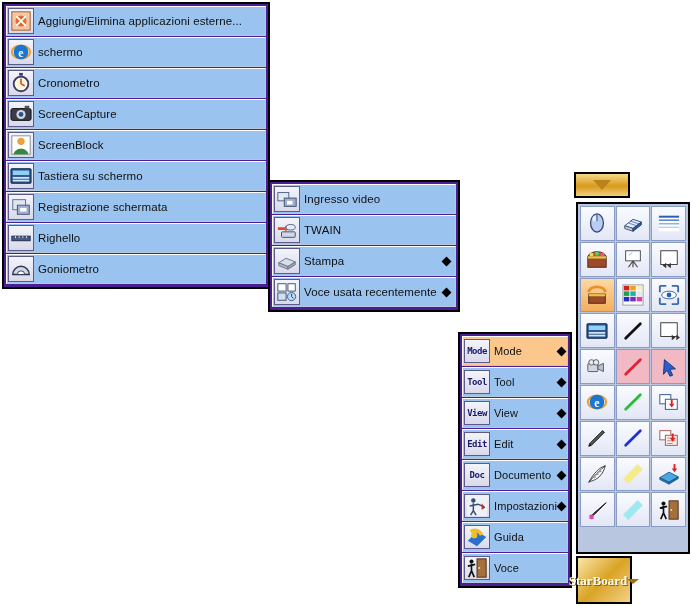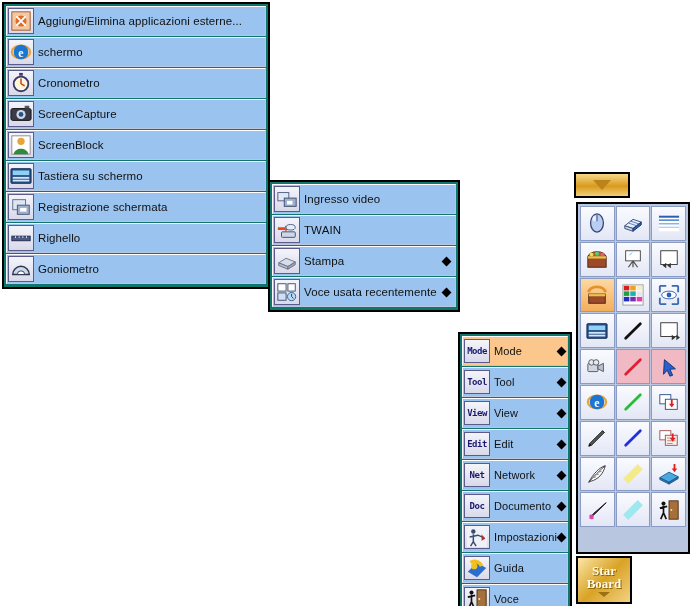--- a/index.html
+++ b/index.html
@@ -14,21 +14,21 @@
   #stage {
     position: relative;
     width: 692px;
     height: 606px;
     background: #ffffff;
   }
 
   
   .menu-panel {
     position: absolute;
-    background: #0f766e;
+    background: #4c1d95;
     border: 2px solid #000000;
     box-sizing: border-box;
     padding: 2px;
   }
   .menu-item {
     display: flex;
     align-items: center;
     box-sizing: border-box;
     height: 30px;
     margin-bottom: 1px;
@@ -146,21 +146,21 @@
   .gcell svg { display: block; }
 
   #starboard {
     position: absolute;
     left: 576px; top: 556px;
     width: 56px; height: 48px;
     border: 2px solid #000;
     box-sizing: border-box;
     background: linear-gradient(135deg,#fbe6a8,#d9a326 50%,#f3d283);
     display: flex;
-    flex-direction: column;
+    flex-direction: row;
     align-items: center;
     justify-content: center;
   }
   #starboard .sbt {
     font-size: 13px;
     font-weight: bold;
     color: #fffbe9;
     line-height: 13px;
     text-shadow: 1px 1px 0 #8a6208;
     font-family: "Liberation Serif", serif;
@@ -349,29 +349,20 @@
         <span class="lbl">View</span>
         <span class="arrow">
           <i></i>
         </span>
       </div>
       <div class="menu-item">
         <div class="ico">
           <span class="txtico">Edit</span>
         </div>
         <span class="lbl">Edit</span>
-        <span class="arrow">
-          <i></i>
-        </span>
-      </div>
-      <div class="menu-item">
-        <div class="ico">
-          <span class="txtico">Net</span>
-        </div>
-        <span class="lbl">Network</span>
         <span class="arrow">
           <i></i>
         </span>
       </div>
       <div class="menu-item">
         <div class="ico">
           <span class="txtico">Doc</span>
         </div>
         <span class="lbl">Documento</span>
         <span class="arrow">

